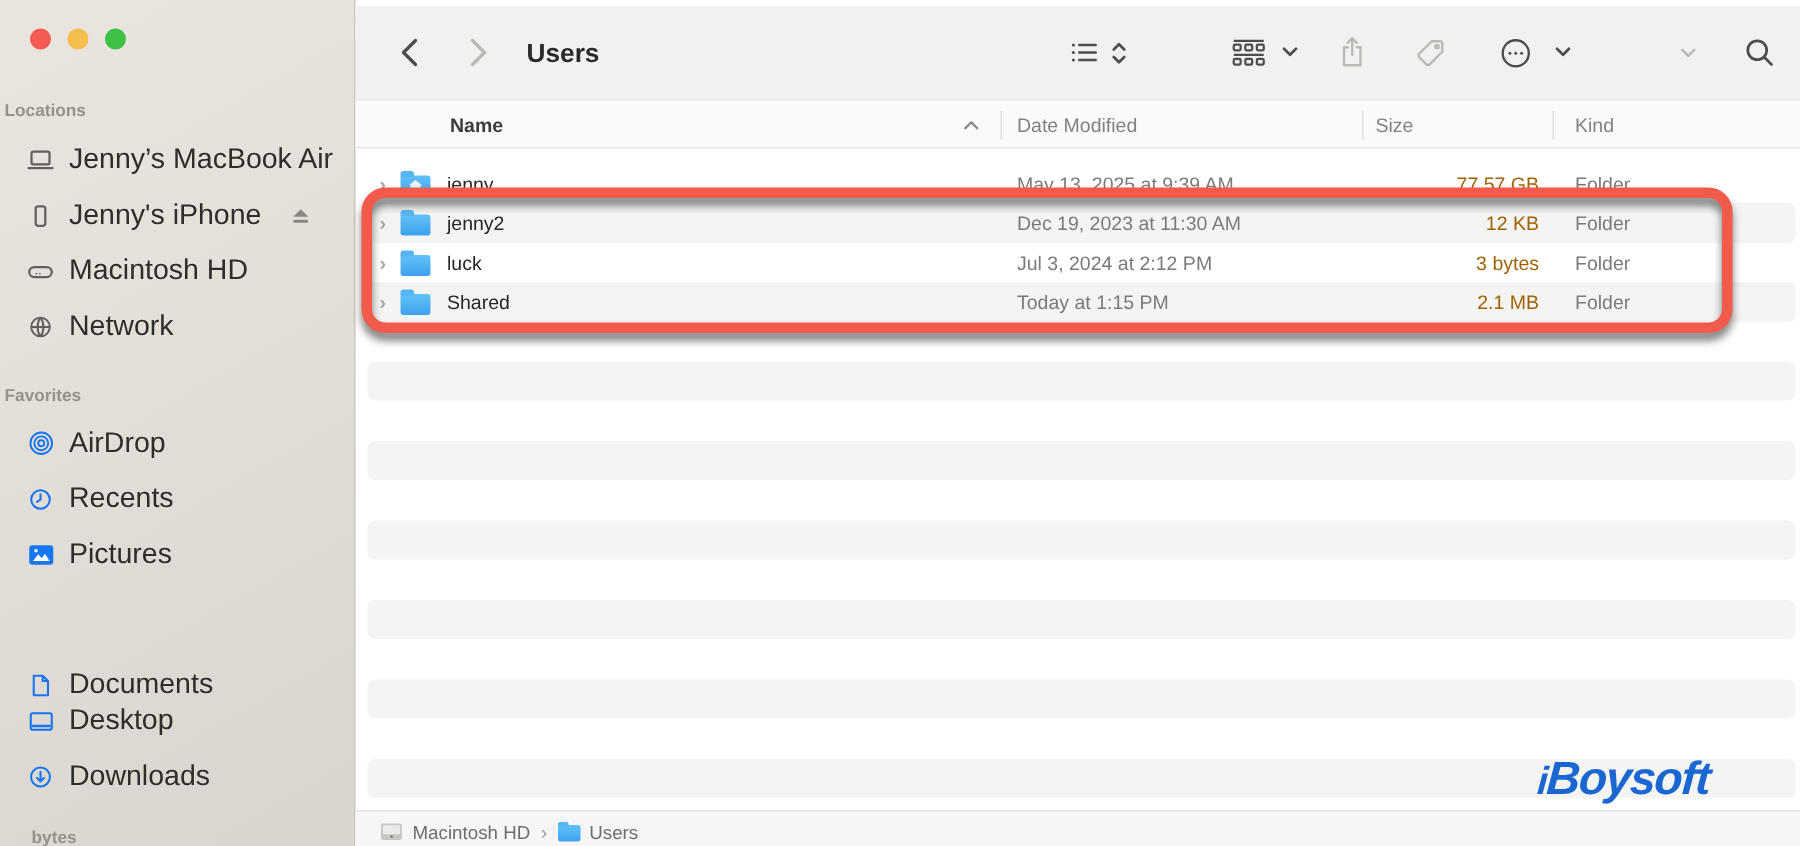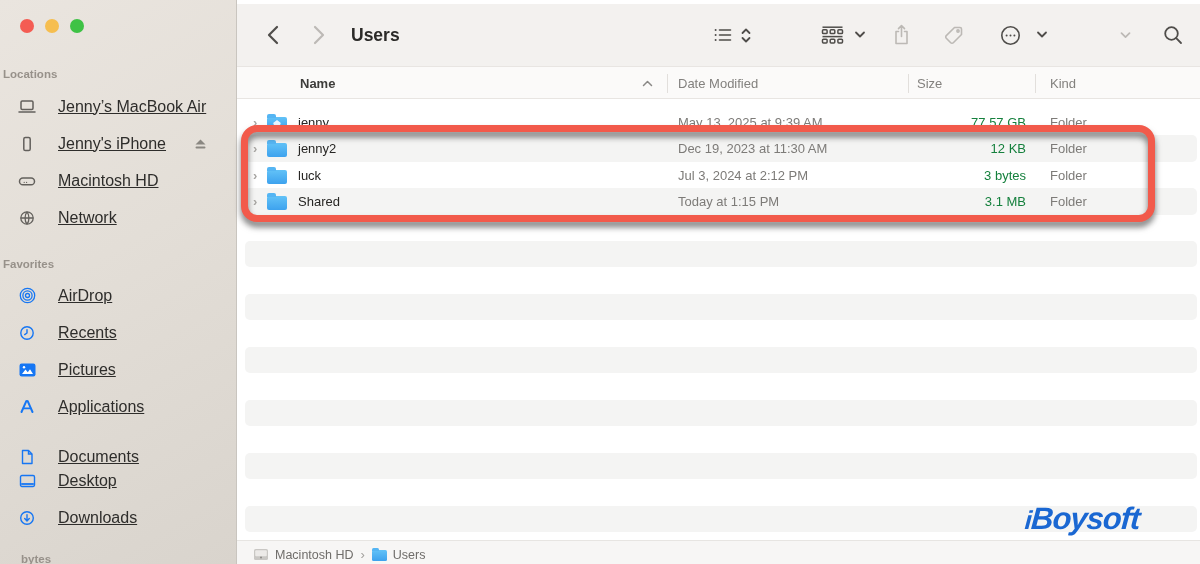--- a/index.html
+++ b/index.html
@@ -9,21 +9,21 @@
   
   .sidebar { position:absolute; left:0; top:0; width:237px; height:564px;
     background:linear-gradient(150deg,#eae5df 0%,#e3ded7 45%,#d9d4cd 100%);
     border-right:1px solid #c9c5bf; }
   .traffic { position:absolute; top:19px; left:20px; display:flex; gap:11px; }
   .light { width:14px; height:14px; border-radius:50%; }
   .section-label { position:absolute; left:3px; font-size:11.5px; font-weight:700; color:#97918a; }
   .side-item { position:absolute; left:14px; width:216px; height:37px; display:flex; align-items:center; }
   .side-item .sicon { width:26px; display:flex; justify-content:center; align-items:center; color:#63605c; flex:0 0 26px; }
   .side-item .sicon.blue { color:#1676f3; }
-  .side-item .slabel { margin-left:18px; font-size:16px; color:#2e2d2b; white-space:nowrap;text-decoration:underline; }
+  .side-item .slabel { margin-left:6px; font-size:19px; color:#2e2d2b; white-space:nowrap; }
   .eject { position:absolute; right:22px; color:#8a8781; display:flex; }
 
   
   .main { position:absolute; left:237px; top:4px; width:963px; height:560px; }
   .toolbar { position:absolute; left:0; top:0; width:963px; height:62px; background:#f3f1ef; }
   .tbtn { position:absolute; top:0; height:62px; display:flex; align-items:center; color:#4f4d4a; }
   .tbtn.disabled { color:#bcb9b5; }
   .title { position:absolute; left:114px; top:0; height:62px; display:flex; align-items:center;
     font-size:17.5px; font-weight:700; color:#2b2a28; }
 
@@ -38,21 +38,21 @@
 
   
   .row { position:absolute; left:8px; width:952px; height:27px; }
   .row.stripe, .estripe { background:#f4f4f3; border-radius:5px; }
   .estripe { position:absolute; left:8px; width:952px; height:26px; }
   .cell { position:absolute; top:0; height:100%; display:flex; align-items:center; font-size:13px; }
   .c-chev { left:8px; color:#a8a6a3; font-size:13px; font-weight:700; }
   .c-folder { left:22px; }
   .c-name { left:53px; color:#272624; }
   .c-date { left:433px; color:#7d7b78; }
-  .c-size { left:663px; width:118px; justify-content:flex-end; color:#15803d; }
+  .c-size { left:663px; width:118px; justify-content:flex-end; color:#a16207; }
   .c-kind { left:805px; color:#7d7b78; }
 
   .folder { position:relative; width:20px; height:14px; border-radius:2px;
     background:linear-gradient(#62c2f7,#3da2ee); margin-top:2px; }
   .folder::before { content:''; position:absolute; top:-3px; left:0; width:9px; height:4px;
     background:#55b5f3; border-radius:2px 2px 0 0; }
   .folder .home-glyph { position:absolute; left:50%; top:50%; transform:translate(-50%,-50%); color:#eaf6ff; display:flex; }
 
   
   .annotation { position:absolute; left:4px; top:121px; width:914px; height:97px;
@@ -165,29 +165,20 @@
     <span class="sicon blue">
       <svg width="17" height="14" viewBox="0 0 17 14">
           <rect x="0.5" y="0.5" width="16" height="13" rx="2.2" fill="currentColor"></rect>
           <path d="M3 11 L6.5 6.5 L8.8 9.2 L11 6.2 L14 11 Z" fill="#fff"></path>
           <circle cx="5" cy="4.2" r="1.2" fill="#fff"></circle>
         </svg>
     </span>
     <span class="slabel">Pictures</span>
   </div>
 
-  <div class="side-item" style="top:388px">
-    <span class="sicon blue">
-      <svg width="16" height="15" viewBox="0 0 16 15" fill="none" stroke="currentColor" stroke-width="2" stroke-linecap="round">
-          <path d="M2.5 13 L7.3 2.2 M13.5 13 L8.7 2.2 M8.7 2.2 a1.6 1.6 0 0 0 -1.4 0"></path>
-          <path d="M4.6 9.3 h6.8" stroke-width="1.8"></path>
-        </svg>
-    </span>
-    <span class="slabel">Applications</span>
-  </div>
 
   <div class="side-item" style="top:438px">
     <span class="sicon blue">
       <svg width="14" height="16" viewBox="0 0 14 16" fill="none" stroke="currentColor" stroke-width="1.4">
           <path d="M2.5 1.5 h6 l3.5 3.5 v9.5 h-9.5 Z" stroke-linejoin="round"></path>
           <path d="M8.5 1.5 v3.5 h3.5"></path>
         </svg>
     </span>
     <span class="slabel">Documents</span>
   </div>
@@ -356,21 +347,21 @@
     <span class="cell c-kind">Folder</span>
   </div>
 
   <div class="row stripe" style="top:184px">
     <span class="cell c-chev">›</span>
     <span class="cell c-folder">
         <span class="folder"></span>
       </span>
     <span class="cell c-name">Shared</span>
     <span class="cell c-date">Today at 1:15 PM</span>
-    <span class="cell c-size">3.1 MB</span>
+    <span class="cell c-size">2.1 MB</span>
     <span class="cell c-kind">Folder</span>
   </div>
 
   <div class="estripe" style="top:237px"></div>
   <div class="estripe" style="top:290px"></div>
   <div class="estripe" style="top:343px"></div>
   <div class="estripe" style="top:396px"></div>
   <div class="estripe" style="top:449px"></div>
   <div class="estripe" style="top:502px"></div>
 

